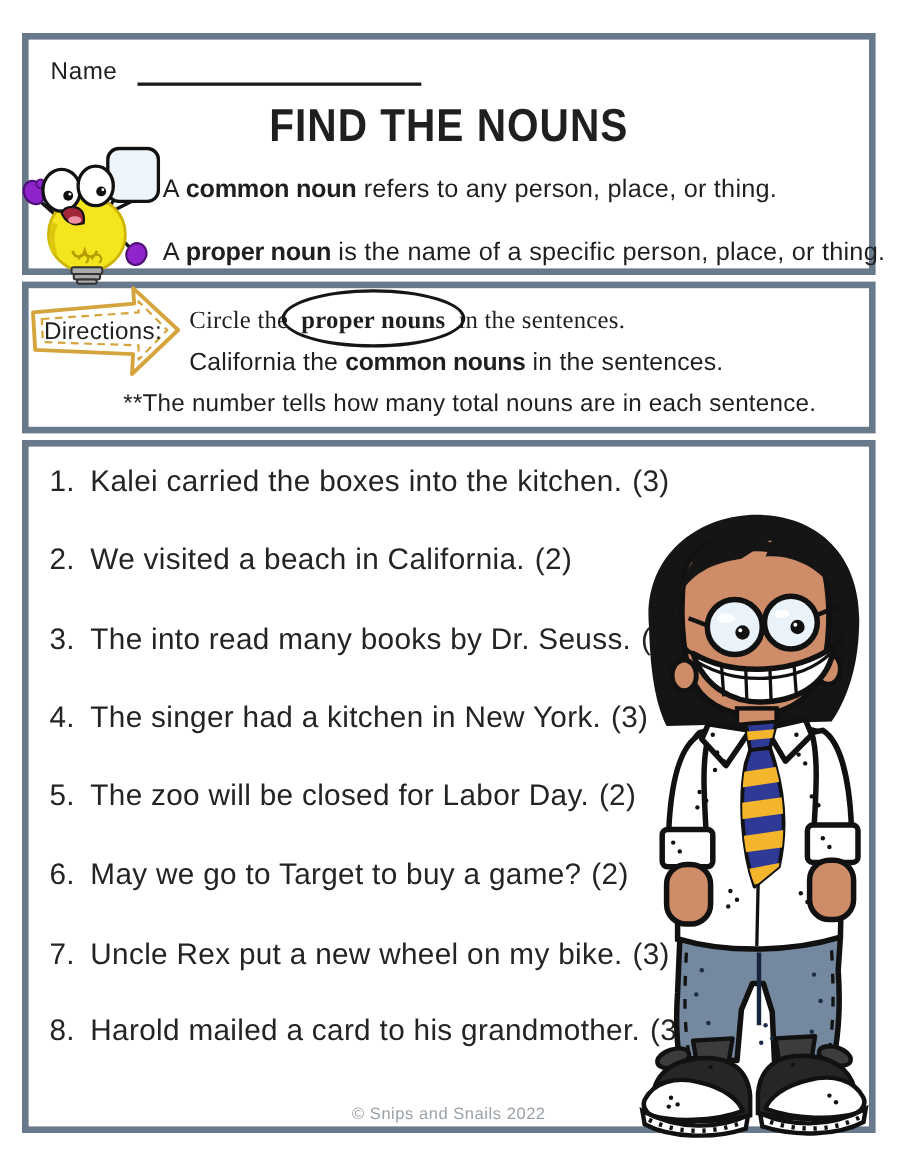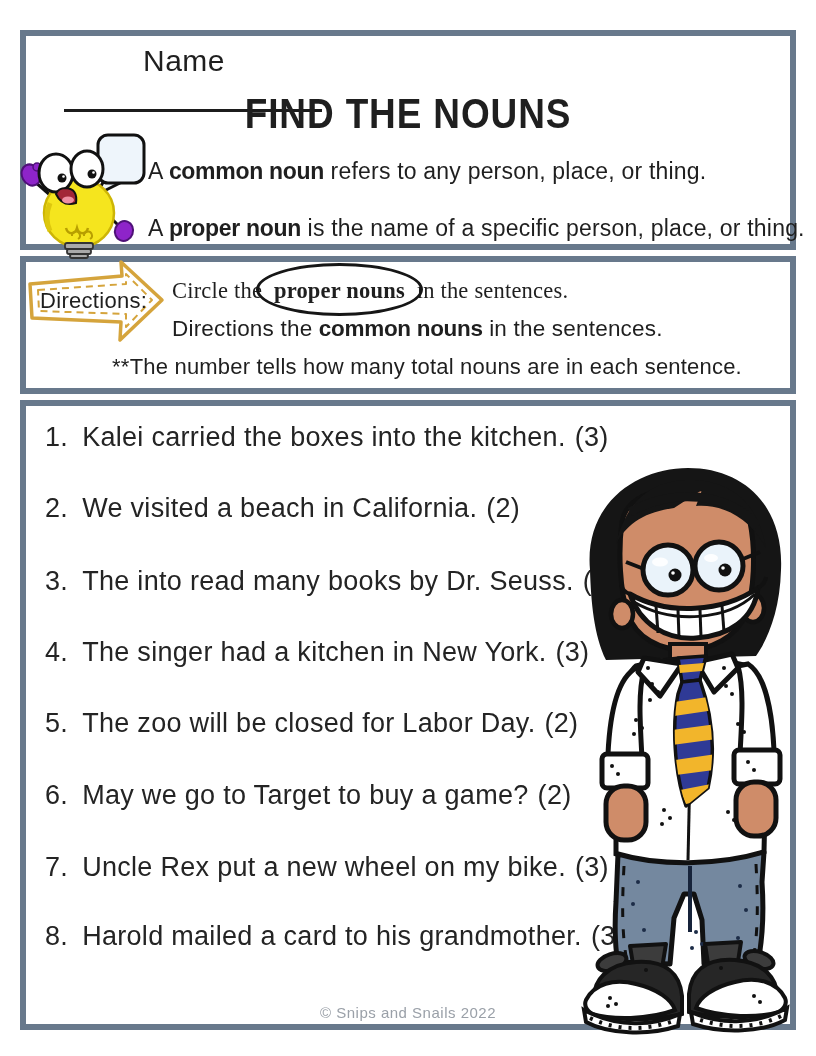--- a/index.html
+++ b/index.html
@@ -7,21 +7,21 @@
   body { position:relative; font-family:"Liberation Sans","DejaVu Sans",sans-serif; color:#1f1f1f; }
   .abs { position:absolute; }
 
   
   .panel { position:absolute; border:6px solid #68798c; background:#ffffff; z-index:1; }
   .panel-header    { left:20px; top:30px;  width:776px; height:220px; }
   .panel-directions{ left:20px; top:256px; width:776px; height:138px; }
   .panel-sentences { left:20px; top:400px; width:776px; height:630px; }
 
   
-  .name-row { left:46px; top:44px; z-index:2; font-size:30px; letter-spacing:.5px; display:flex; align-items:center;flex-direction:column; }
+  .name-row { left:46px; top:44px; z-index:2; font-size:22px; letter-spacing:.5px; display:flex; align-items:flex-end; }
   .name-line { display:inline-block; width:258px; height:34px; border-bottom:3px solid #1c1c1c; margin-left:18px; }
   .page-title { left:20px; top:90px; width:776px; text-align:center; z-index:2;
                 font-size:42px; font-weight:700; letter-spacing:1px; transform:scaleX(.88); }
 
   .def-line { z-index:2; font-size:23px; letter-spacing:.2px; white-space:nowrap; }
   .def-1 { left:148px; top:158px; }
   .def-2 { left:148px; top:215px; }
   .b { font-weight:700; letter-spacing:-.3px;text-align:right; }
   .u { text-decoration-thickness:2px; text-underline-offset:4px; }
 
@@ -92,21 +92,21 @@
 </svg>
 
 <svg class="abs dir-arrow-svg" width="140" height="88" viewBox="0 0 140 88">
   <polygon points="4,26 96,18 95,4 136,42 94,82 95,64 6,60" fill="#fff" stroke="#d5a43c" stroke-width="3.5" stroke-linejoin="round"></polygon>
   <polygon points="12,32 100,26 100,16 126,42 100,69 100,56 13,53" fill="none" stroke="#d5a43c" stroke-width="2" stroke-dasharray="7 5" stroke-linejoin="round"></polygon>
 </svg>
 <div class="abs dir-label">Directions:</div>
 
 <div class="abs dir-line dir-1"><span>Circle the </span><span class="circled">proper nouns</span><span> in the sentences.</span></div>
 
-<div class="abs dir-line dir-2"><span>Directions the </span><span class="b u">common nouns</span><span> in the sentences.</span></div>
+<div class="abs dir-line dir-2"><span>California the </span><span class="b u">common nouns</span><span> in the sentences.</span></div>
 
 <div class="abs dir-note">**The number tells how many total nouns are in each sentence.</div>
 
 <div class="sentence" style="top:421px"><span class="s-num">1.</span><span class="s-text">Kalei carried the boxes into the kitchen.</span><span class="s-count">(3)</span></div>
 <div class="sentence" style="top:492px"><span class="s-num">2.</span><span class="s-text">We visited a beach in California.</span><span class="s-count">(2)</span></div>
 <div class="sentence" style="top:565px"><span class="s-num">3.</span><span class="s-text">The into read many books by Dr. Seuss.</span><span class="s-count">(3)</span></div>
 <div class="sentence" style="top:636px"><span class="s-num">4.</span><span class="s-text">The singer had a kitchen in New York.</span><span class="s-count">(3)</span></div>
 <div class="sentence" style="top:707px"><span class="s-num">5.</span><span class="s-text">The zoo will be closed for Labor Day.</span><span class="s-count">(2)</span></div>
 <div class="sentence" style="top:779px"><span class="s-num">6.</span><span class="s-text">May we go to Target to buy a game?</span><span class="s-count">(2)</span></div>
 <div class="sentence" style="top:851px"><span class="s-num">7.</span><span class="s-text">Uncle Rex put a new wheel on my bike.</span><span class="s-count">(3)</span></div>

